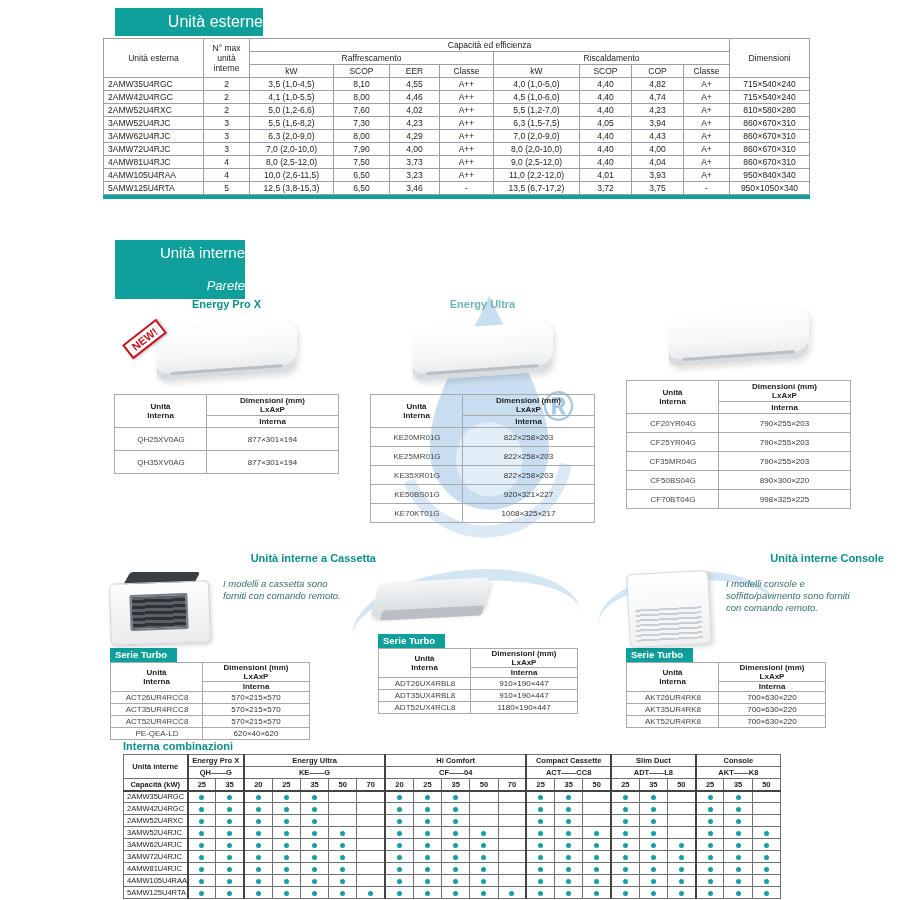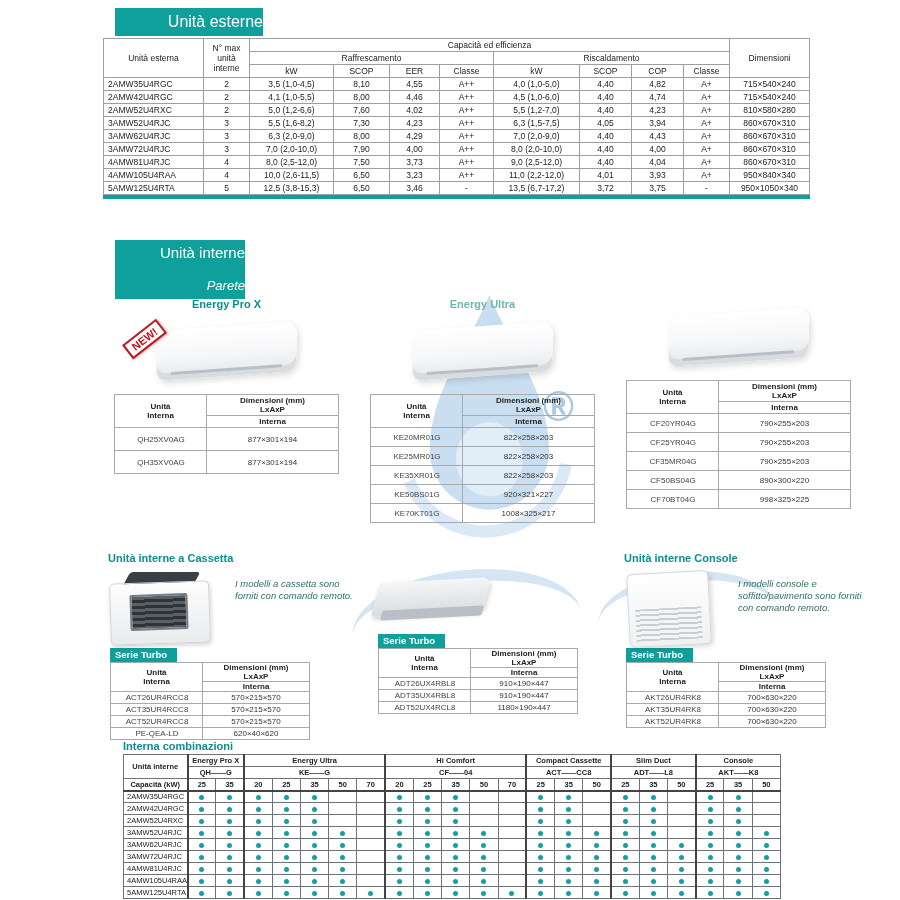--- a/index.html
+++ b/index.html
@@ -49,22 +49,22 @@
   .dim{margin:0 auto; background:transparent}
   .dim th,.dim td{border:1px solid #a6aaad; font-size:8px; padding:1px 3px; text-align:center; color:#333}
   .dim thead th{font-weight:bold; color:#222}
   .dim td.c-model{text-align:center; padding-left:4px; color:#444}
   .wall-row .dim td{height:19px}
   .wall-row .col-prox .dim td{height:23px}
   .wall-row .dim{width:225px}
   .dim col.cm{width:92px}
   
   .spec-row{position:absolute; left:108px; top:552px; width:792px; z-index:1; display:grid; grid-template-columns:268px 248px 260px}
-  .spec-title{text-align:left; font-weight:bold; font-size:11px; color:var(--teal-dark); height:14px}
-  .spec-body{display:flex; gap:22px; height:78px; padding-top:4px}
+  .spec-title{text-align:right; font-weight:bold; font-size:11px; color:var(--teal-dark); height:14px}
+  .spec-body{display:flex; gap:10px; height:78px; padding-top:4px}
   .desc{font-style:italic; font-size:9.5px; color:#33706B; line-height:1.25; padding-top:8px; width:125px}
   .serie-label{display:inline-block; background:var(--teal); color:#fff; font-weight:bold; font-size:9.5px; padding:1px 10px 2px 5px; margin:2px 0 0 2px}
   .spec-row .dim{margin:0 0 0 2px; width:200px}
   .spec-row .dim td{height:12px}
   .spec-row .dim th{padding:0 3px}
   
   .g-cassette{position:relative; width:105px; height:74px; margin-top:2px}
   .g-cassette .top{position:absolute; left:18px; top:0; width:70px; height:16px; background:#3a3f44; border-radius:3px; transform:skewX(-28deg)}
   .g-cassette .panel{position:absolute; left:2px; top:10px; width:100px; height:62px; background:linear-gradient(180deg,#fdfdfd,#e9ebed); border:1px solid #cfd3d6; border-radius:5px; transform:rotate(-2deg); box-shadow:1px 2px 4px rgba(0,0,0,.18)}
   .g-cassette .grille{position:absolute; left:22px; top:22px; width:58px; height:36px; background:repeating-linear-gradient(180deg,#5a6066 0 3px,#2e3338 3px 6px); border:2px solid #777d82; border-radius:2px; transform:rotate(-2deg)}

